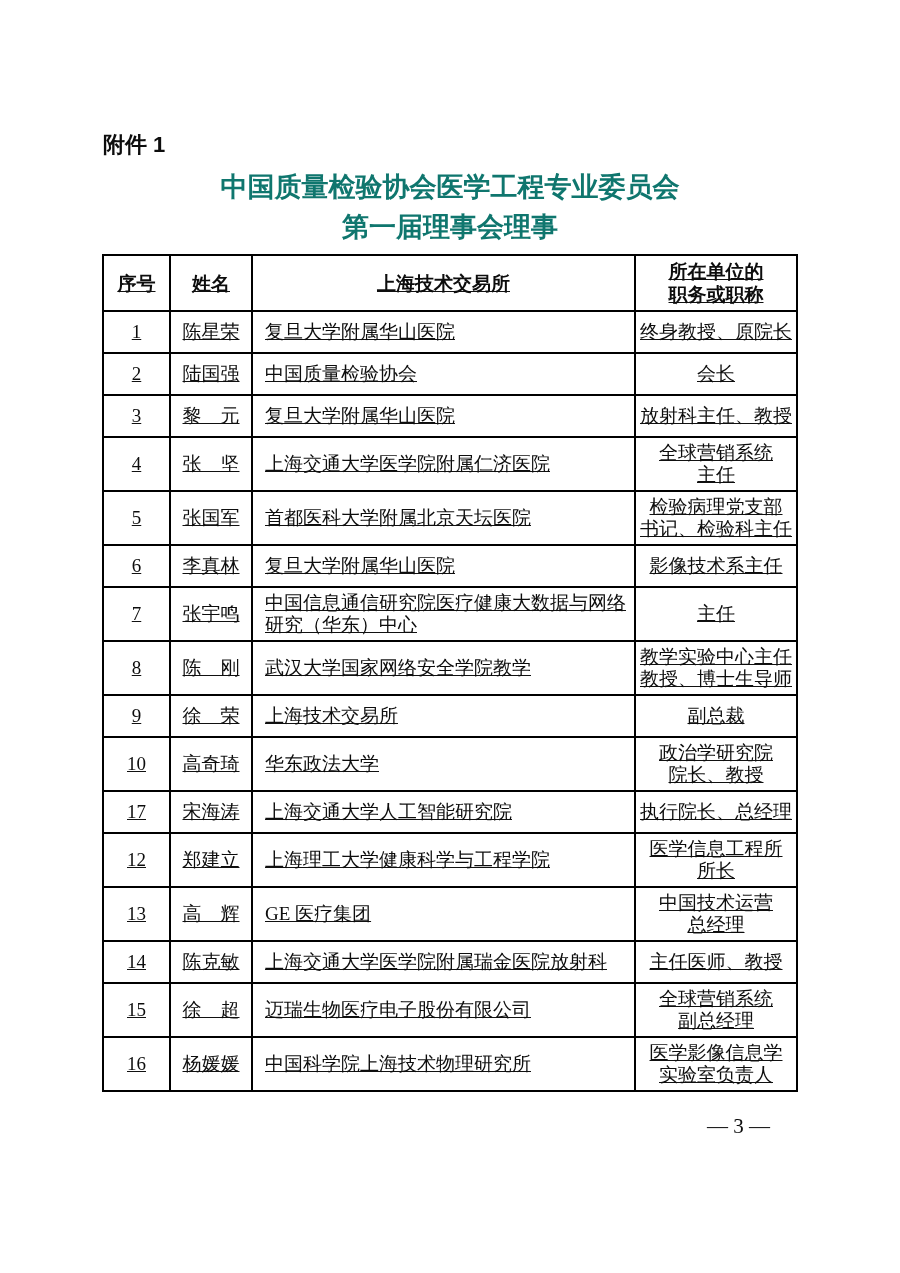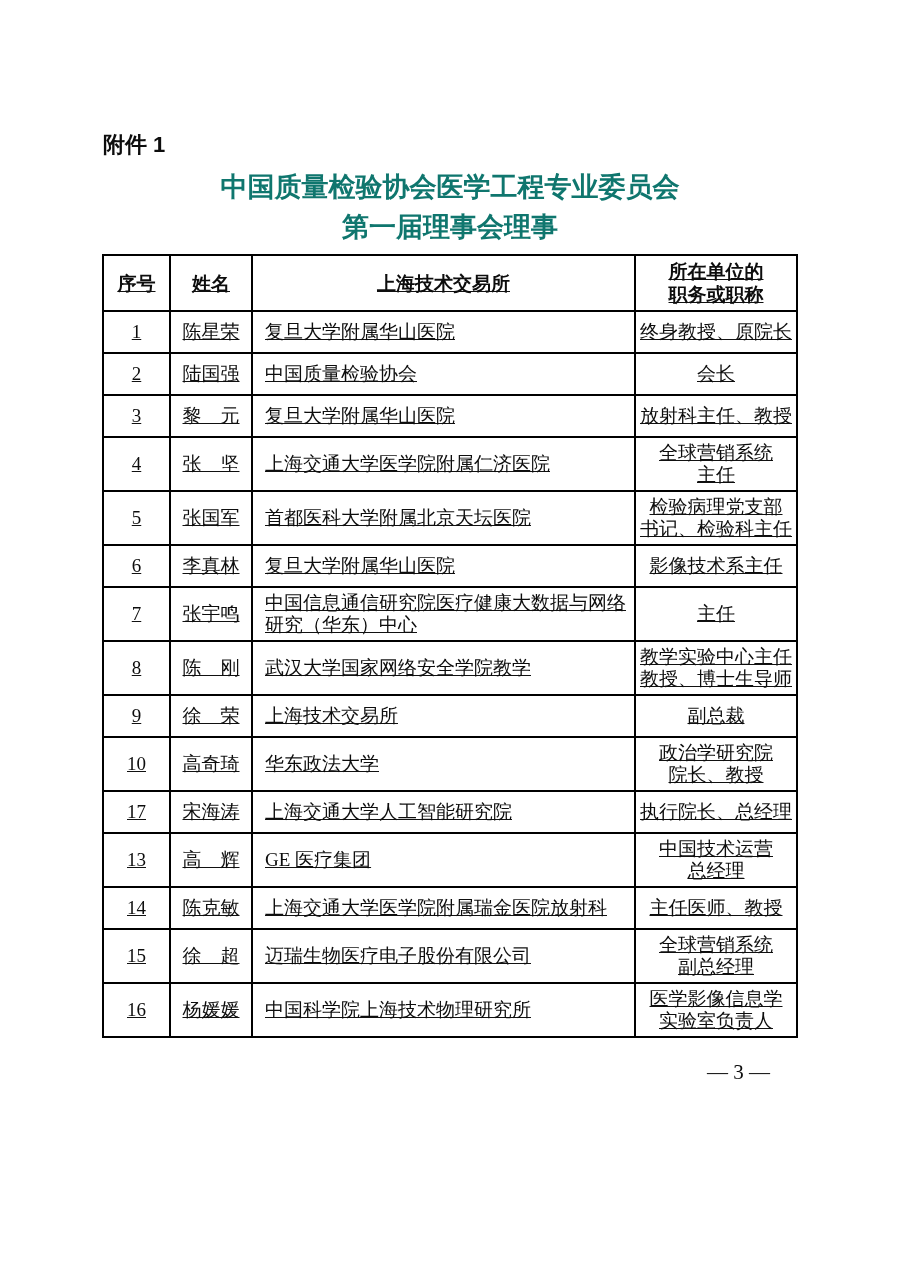--- a/index.html
+++ b/index.html
@@ -169,20 +169,27 @@
           <td class="cell-title">政治学研究院
 院长、教授</td>
         </tr>
         <tr>
           <td class="cell-number">17</td>
           <td class="cell-name">宋海涛</td>
           <td class="cell-org">上海交通大学人工智能研究院</td>
           <td class="cell-title">执行院长、总经理</td>
         </tr>
         <tr>
+          <td class="cell-number">12</td>
+          <td class="cell-name">郑建立</td>
+          <td class="cell-org">上海理工大学健康科学与工程学院</td>
+          <td class="cell-title">医学信息工程所
+所长</td>
+        </tr>
+        <tr>
           <td class="cell-number">13</td>
           <td class="cell-name">高　辉</td>
           <td class="cell-org">GE 医疗集团</td>
           <td class="cell-title">中国技术运营
 总经理</td>
         </tr>
         <tr>
           <td class="cell-number">14</td>
           <td class="cell-name">陈克敏</td>
           <td class="cell-org">上海交通大学医学院附属瑞金医院放射科</td>

